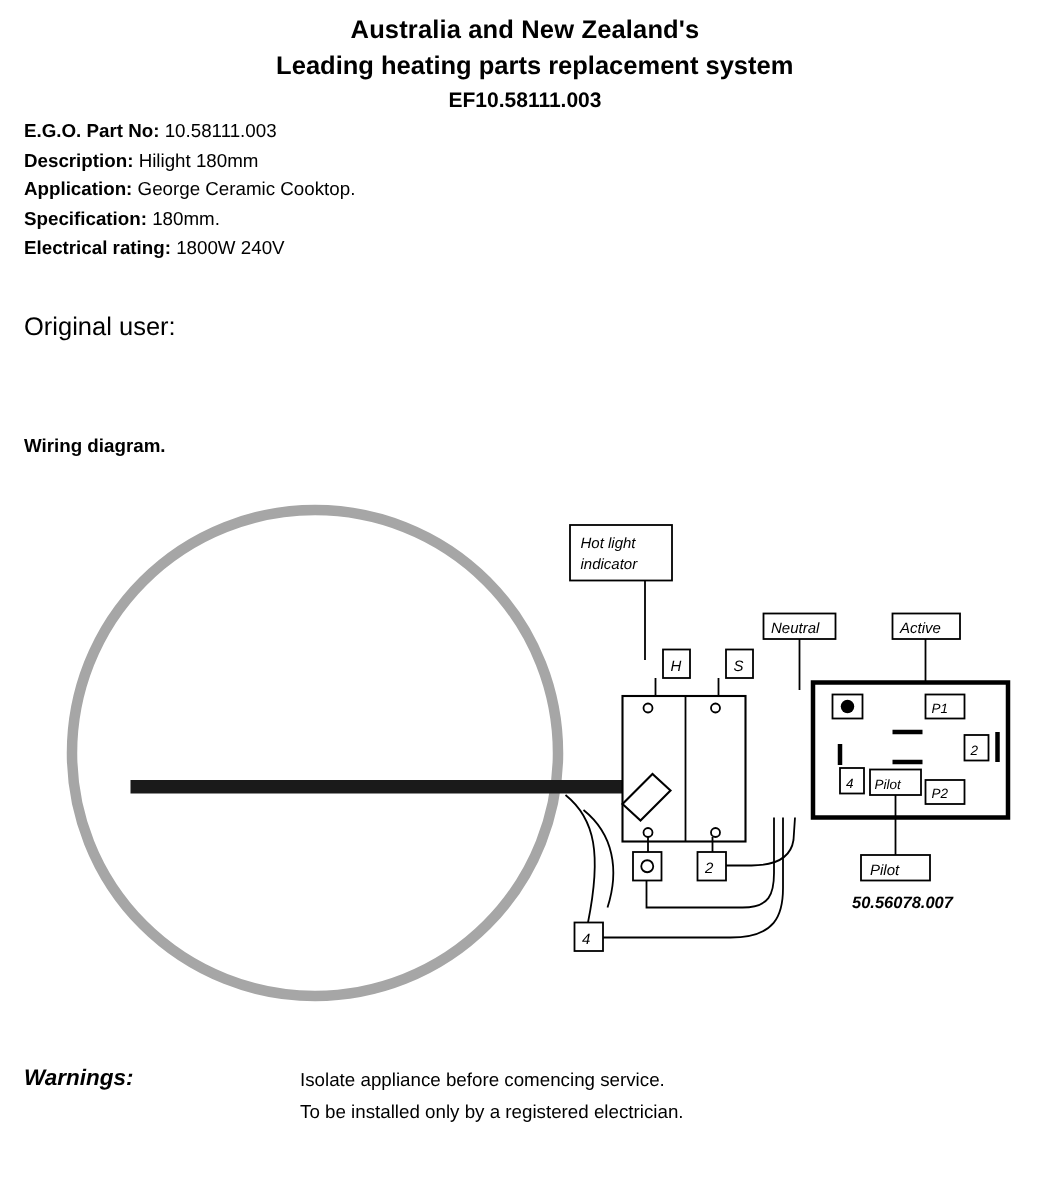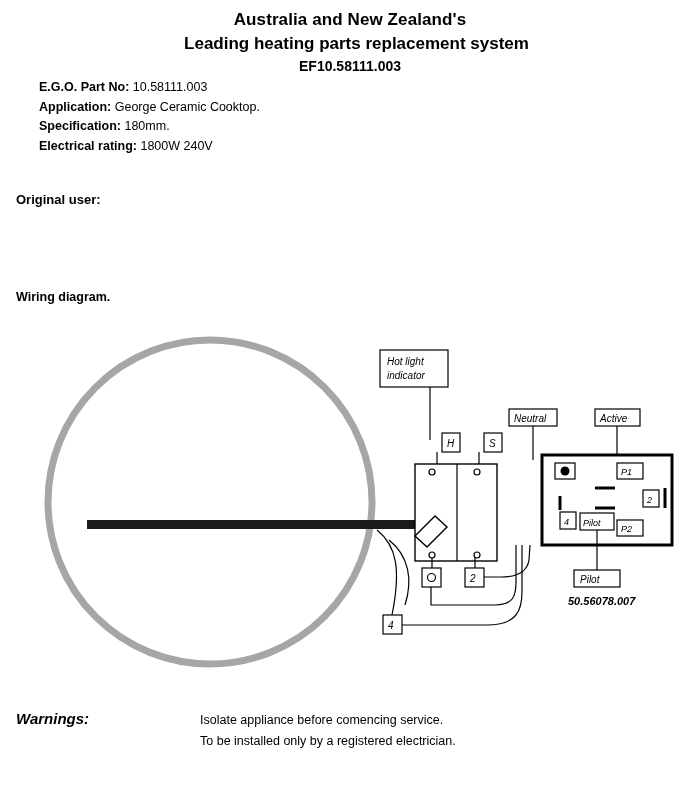--- a/index.html
+++ b/index.html
@@ -47,36 +47,35 @@
   
   .specs {
     position: absolute;
     left: 16px;
     top: 78px;
     font-size: 12.5px;
     line-height: 19.5px;
   }
   .specs .row {
     white-space: nowrap;
-    margin-left: 23px;
   }
   .specs .lbl {
     font-weight: bold;
   }
   .specs .val {
     font-weight: normal;
   }
 
   
   .origuser {
     position: absolute;
     left: 16px;
-    top: 192px;
-    font-size: 13px;
-    font-weight: bold;
+    top: 208px;
+    font-size: 17px;
+    font-weight: normal;
   }
   .oem-table {
     position: absolute;
     left: 150px;
     top: 196px;
     font-size: 12.5px;
     width: 330px;
   }
   .oem-head {
     position: relative;
@@ -179,20 +178,24 @@
     <div class="line2">Leading heating parts replacement system</div>
     <div class="line3">EF10.58111.003</div>
   </div>
 
   <div class="specs">
     <div class="row">
       <span class="lbl">E.G.O. Part No:</span>
       <span class="val">10.58111.003</span>
     </div>
     <div class="row">
+      <span class="lbl">Description:</span>
+      <span class="val">Hilight 180mm</span>
+    </div>
+    <div class="row">
       <span class="lbl">Application:</span>
       <span class="val">George Ceramic Cooktop.</span>
     </div>
     <div class="row">
       <span class="lbl">Specification:</span>
       <span class="val">180mm.</span>
     </div>
     <div class="row">
       <span class="lbl">Electrical rating:</span>
       <span class="val">1800W 240V</span>

